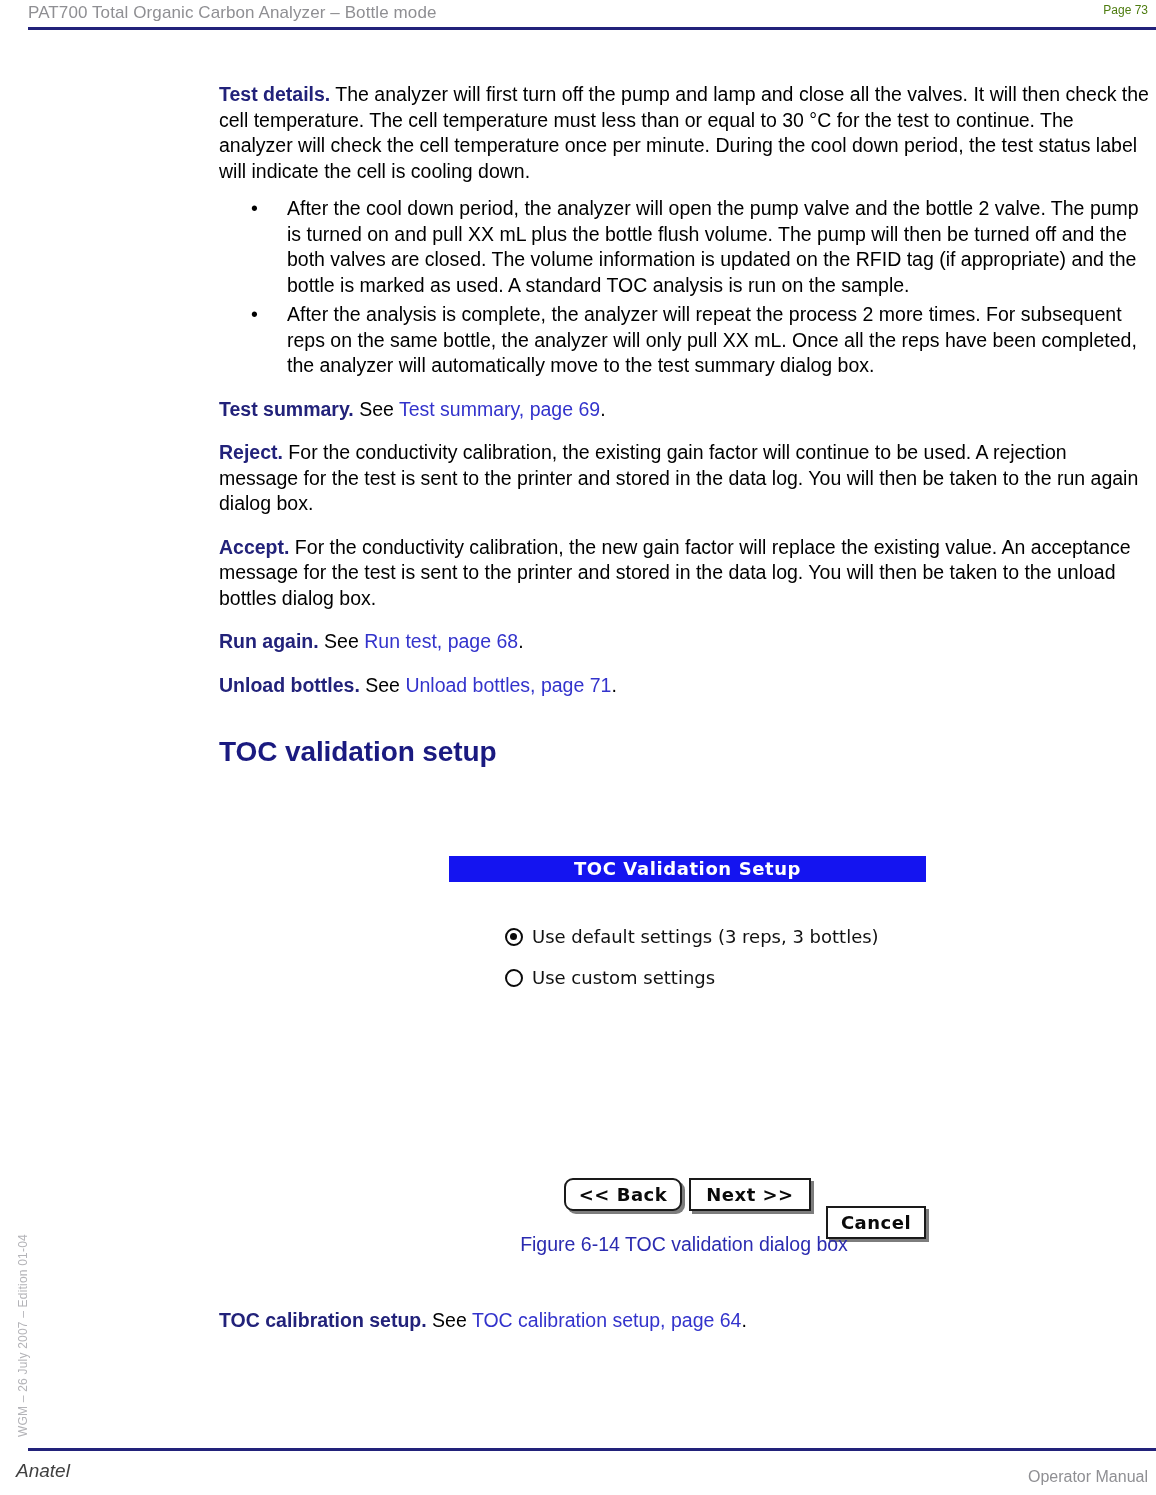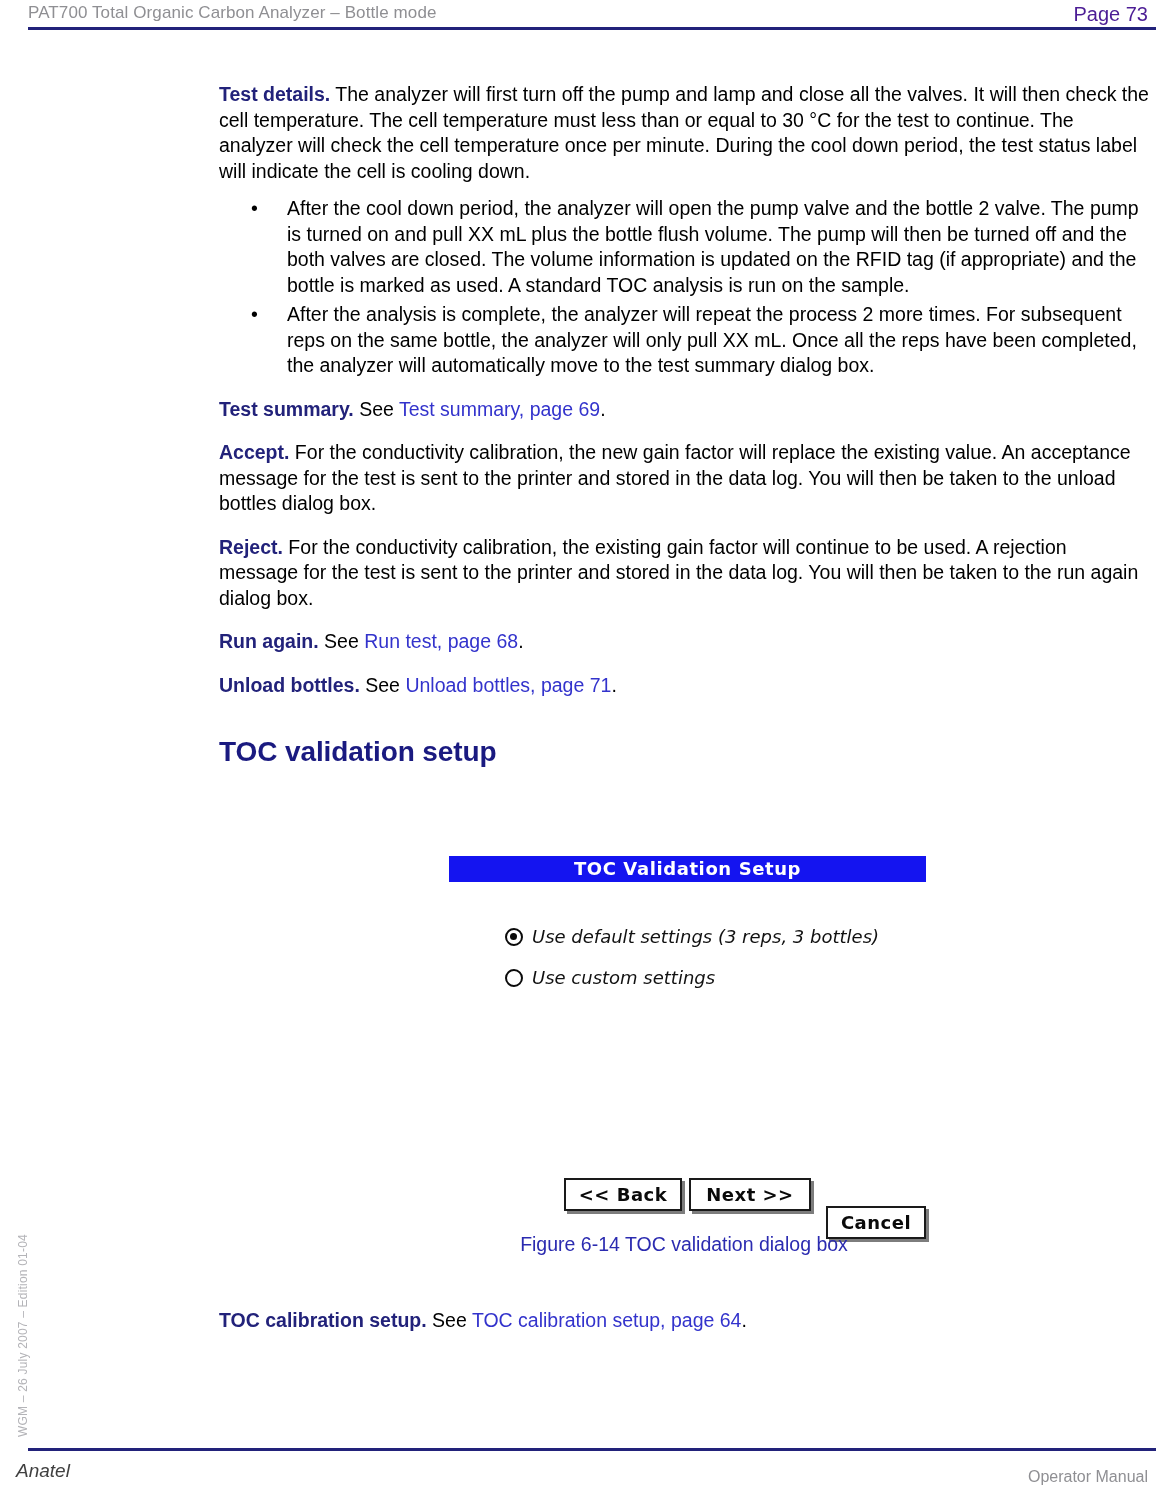--- a/index.html
+++ b/index.html
@@ -29,22 +29,22 @@
     top: 3px;
     font-size: 17px;
     color: #8f8f93;
     letter-spacing: 0.1px;
     white-space: nowrap;
   }
   #page-header .hdr-page {
     position: absolute;
     right: 8px;
     top: 3px;
-    font-size: 20px;
-    color: #4c1d95;
+    font-size: 12px;
+    color: #4d7c0f;
     white-space: nowrap;
   }
   .rule {
     position: absolute;
     left: 28px;
     width: 1128px;
     height: 3px;
     background: #22227a;
   }
   #rule-top { top: 27px; }
@@ -143,21 +143,20 @@
     line-height: 26px;
     letter-spacing: 0.6px;
   }
   .radio-row {
     position: absolute;
     left: 286px;
     font-size: 18px;
     color: #111111;
     line-height: 22px;
     white-space: nowrap;
-    font-style: italic;
   }
   #radio-row-default { top: 78px; }
   #radio-row-custom  { top: 119px; }
   .radio-mark {
     display: inline-block;
     width: 18px;
     height: 18px;
     border: 2.5px solid #0a0a0a;
     border-radius: 50%;
     box-sizing: border-box;
@@ -184,21 +183,21 @@
     border: 2px solid #1a1a1a;
     box-shadow: 3px 3px 0 0 #7d7d7d;
     box-sizing: border-box;
     font-size: 18px;
     font-weight: bold;
     color: #0a0a0a;
     text-align: center;
     line-height: 29px;
     letter-spacing: 0.5px;
   }
-  #btn-back   { left: 345px; width: 118px; }
+  #btn-back   { left: 345px; width: 118px; border-radius: 9px; }
   #btn-next   { left: 470px; width: 122px; }
   #btn-cancel { left: 607px; width: 100px; margin-top: 28px; }
 
   #figure-caption {
     position: absolute;
     left: 219px;
     top: 1233px;
     width: 930px;
     text-align: center;
     font-size: 19.5px;
@@ -265,25 +264,25 @@
       <span class="bullet-dot">•</span>
       <span>After the analysis is complete, the analyzer will repeat the process 2 more times. For subsequent reps on the same bottle, the analyzer will only pull XX mL. Once all the reps have been completed, the analyzer will automatically move to the test summary dialog box.</span>
     </li>
   </ul>
 
   <p class="para">
     <span class="lead">Test summary.</span><span> See </span><a class="xref" href="#" style="text-decoration:none">Test summary, page 69</a><span>.</span>
   </p>
 
   <p class="para">
+    <span class="lead">Reject.</span><span> For the conductivity calibration, the existing gain factor will continue to be used. A rejection message for the test is sent to the printer and stored in the data log. You will then be taken to the run again dialog box.</span>
+  </p>
+
+  <p class="para">
     <span class="lead">Accept.</span><span> For the conductivity calibration, the new gain factor will replace the existing value. An acceptance message for the test is sent to the printer and stored in the data log. You will then be taken to the unload bottles dialog box.</span>
-  </p>
-
-  <p class="para">
-    <span class="lead">Reject.</span><span> For the conductivity calibration, the existing gain factor will continue to be used. A rejection message for the test is sent to the printer and stored in the data log. You will then be taken to the run again dialog box.</span>
   </p>
 
   <p class="para">
     <span class="lead">Run again.</span><span> See </span><a class="xref" href="#" style="text-decoration:none">Run test, page 68</a><span>.</span>
   </p>
 
 
   <p class="para">
     <span class="lead">Unload bottles.</span><span> See </span><a class="xref" href="#" style="text-decoration:none">Unload bottles, page 71</a><span>.</span>
   </p>

